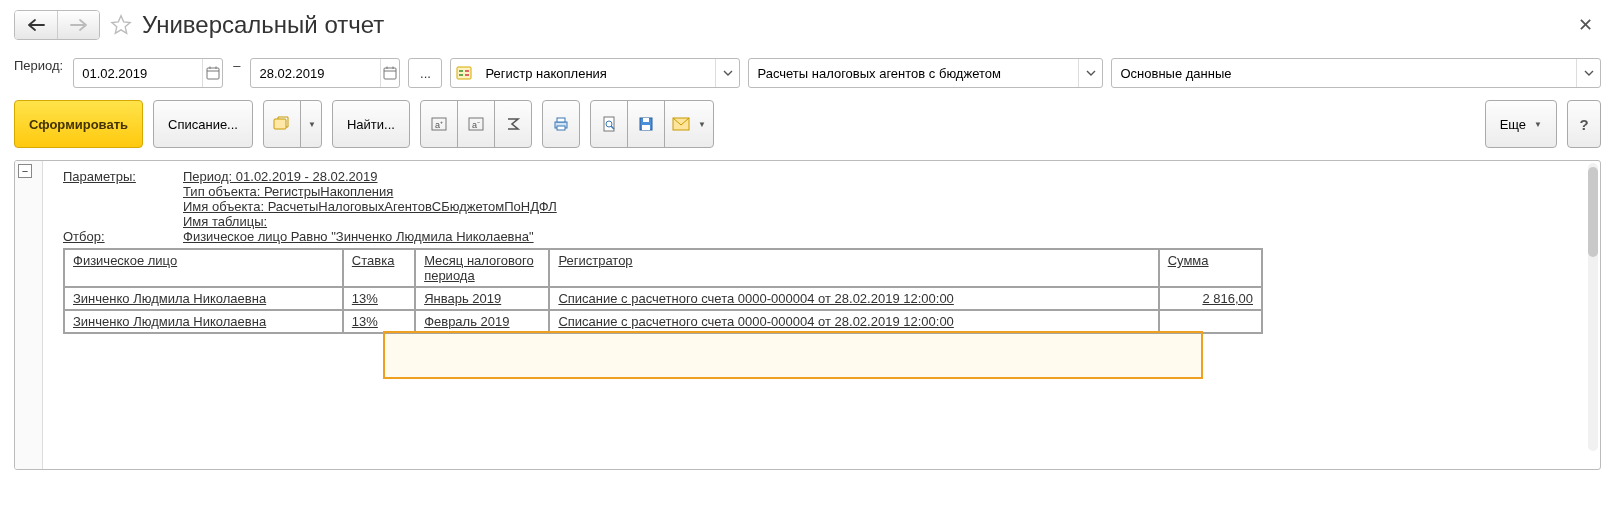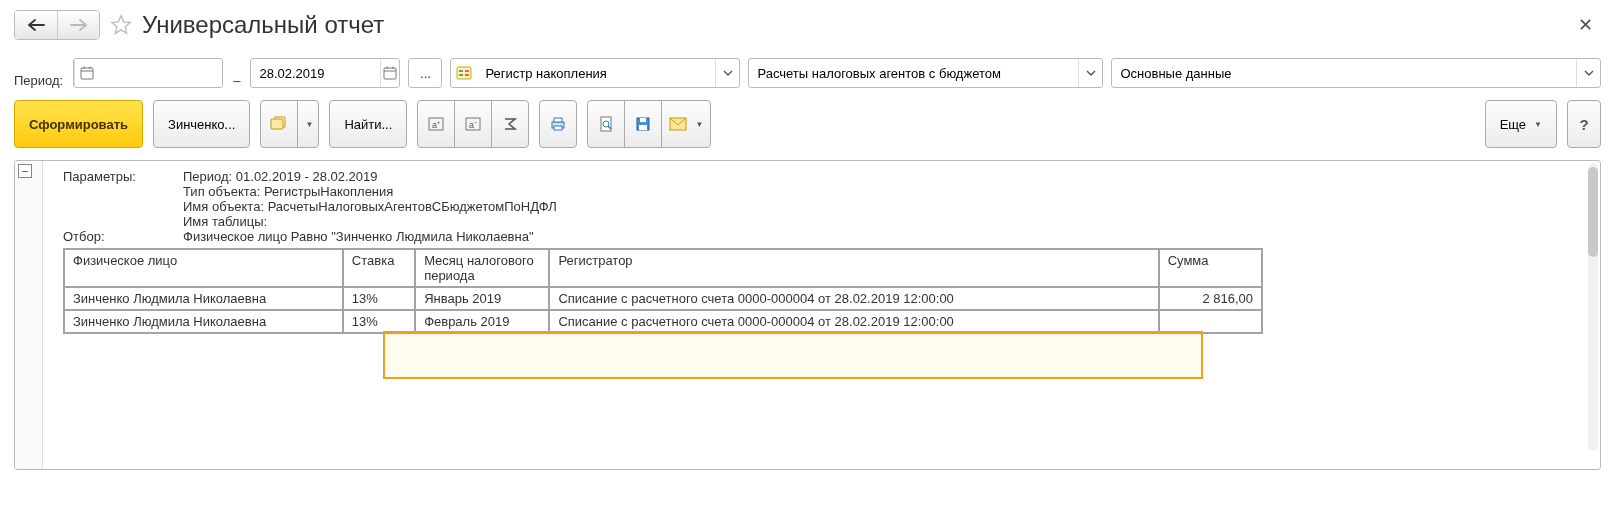--- a/index.html
+++ b/index.html
@@ -23,21 +23,21 @@
     background: linear-gradient(#fefefe,#e7e7e7);
     border: none;
     display:flex; align-items:center; justify-content:center;
     cursor:pointer;
   }
   .nav-btn + .nav-btn { border-left:1px solid #ccc;}
   .star { width:26px; height:26px; color:#bbb; display:flex; align-items:center; justify-content:center; font-size:22px; cursor:pointer;}
   .page-title { font-size: 24px; font-weight:400; color:#333; }
   .close-x { margin-left:auto; font-size:18px; color:#555; cursor:pointer; padding:4px 8px;}
   .filter-row {
-    display:flex; align-items:flex-end; gap:8px; margin-bottom:12px; flex-wrap:nowrap;
+    display:flex; align-items:flex-start; gap:8px; margin-bottom:12px; flex-wrap:nowrap;
   }
   .lbl { white-space:nowrap; margin-right:2px;}
   .date-box, .combo, .small-btn {
     border:1px solid #bbb; border-radius:3px; height:30px; background:#fff;
     display:flex; align-items:center;
   }
   .date-box { width:150px; position:relative;}
   .date-box input { border:none; outline:none; width:100%; padding:0 30px 0 8px; font-size:13px; height:100%; background:transparent;}
   .date-box .cal-ic, .combo .dd-ic, .small-btn .ic, .combo .left-ic {
     width:24px; display:flex; align-items:center; justify-content:center; color:#555;
@@ -123,20 +123,21 @@
         <path d="M12 2 L14.9 8.6 L22 9.3 L16.6 14 L18.2 21 L12 17.3 L5.8 21 L7.4 14 L2 9.3 L9.1 8.6 Z" fill="none" stroke="#bbb" stroke-width="1.5"></path>
       </svg>
   </div>
   <div class="page-title">Универсальный отчет</div>
   <div class="close-x">✕</div>
 </div>
 
 <div class="filter-row">
   <span class="lbl">Период:</span>
   <div class="date-box">
+    <input value="01.02.2019" style="">
     <div class="cal-ic">
       <svg width="14" height="14" viewBox="0 0 14 14">
           <rect x="1" y="2" width="12" height="11" rx="1" fill="none" stroke="#777"></rect>
           <line x1="1" y1="5" x2="13" y2="5" stroke="#777"></line>
           <line x1="4" y1="0.5" x2="4" y2="3" stroke="#777"></line>
           <line x1="10" y1="0.5" x2="10" y2="3" stroke="#777"></line>
         </svg>
     </div>
   </div>
   <span class="dash">–</span>
@@ -187,21 +188,21 @@
         </svg>
     </div>
   </div>
 </div>
 
 <div class="toolbar-row">
   <button class="btn primary">
       <span>Сформировать</span>
     </button>
   <button class="btn">
-      <span>Зинченко...</span>
+      <span>Списание...</span>
     </button>
   <div class="btn-group">
     <button class="btn icon-only">
       <svg width="18" height="16" viewBox="0 0 18 16">
           <rect x="1" y="3" width="12" height="10" rx="1" fill="#ffe8a6" stroke="#c79a00"></rect>
           <path d="M5 3 V1 H15 V11 H13" fill="none" stroke="#c79a00"></path>
         </svg>
     </button>
     <button class="btn icon-only" style="width:22px">
         <span class="dd">▼</span>
@@ -267,21 +268,21 @@
   <button class="btn icon-only" style="width:34px;font-weight:bold;font-size:15px;color:#555">
       <span>?</span>
     </button>
 </div>
 
 <div class="report-wrap">
   <div class="report-inner">
     <div class="tree-col">
       <div class="tree-toggle">−</div>
     </div>
-    <div class="report-body" style="position:relative;">
+    <div class="report-body" style="position:relative;text-decoration:underline;">
       <div class="params-block">
         <div class="prow">
             <div class="plabel">Параметры:</div>
             <div>Период: 01.02.2019 - 28.02.2019</div>
           </div>
         <div class="prow">
             <div class="plabel"></div>
             <div>Тип объекта: РегистрыНакопления</div>
           </div>
         <div class="prow">

